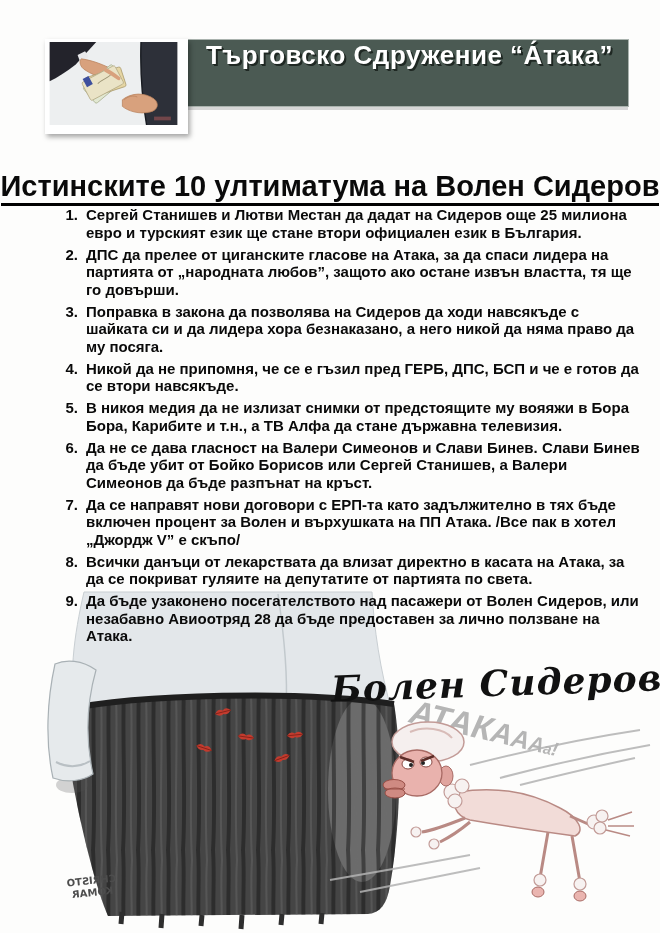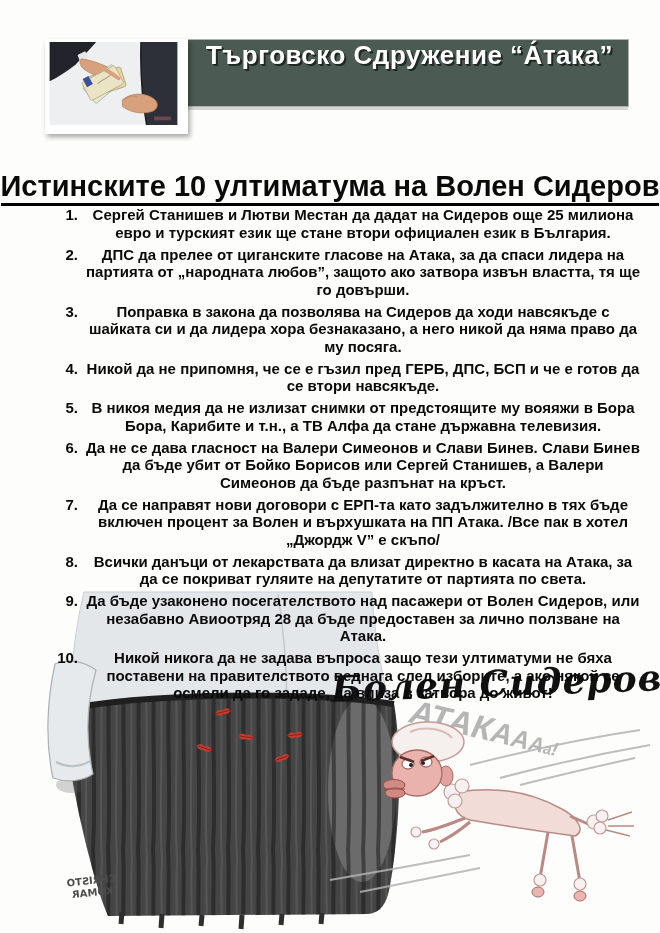--- a/index.html
+++ b/index.html
@@ -35,21 +35,21 @@
   .page-title span{border-bottom:3px solid #000;padding-bottom:1px;}
   
   .ultimatum-list{
     position:absolute;left:48px;top:206px;width:592px;z-index:2;
   }
   .u-item{
     display:flex;font-weight:bold;font-size:15px;line-height:17.5px;
     margin-bottom:4.5px;
   }
   .u-item .num{flex:0 0 30px;text-align:right;padding-right:8px;}
-  .u-item .txt{flex:1;text-align:center;}
+  .u-item .txt{flex:1;}
   
   .cartoon{
     position:absolute;left:0;top:580px;width:660px;height:353px;z-index:1;
   }
 </style>
 </head>
 <body>
 
 <div class="banner">
   <div class="banner-text">Търговско Сдружение “А́така”</div>
@@ -86,21 +86,21 @@
   <span>Истинските 10 ултиматума на Волен Сидеров</span>
 </div>
 
 <div class="ultimatum-list">
   <div class="u-item">
     <span class="num">1.</span>
     <span class="txt">Сергей Станишев и Лютви Местан да дадат на Сидеров още 25 милиона евро и турският език ще стане втори официален език в България.</span>
   </div>
   <div class="u-item">
     <span class="num">2.</span>
-    <span class="txt">ДПС да прелее от циганските гласове на Атака, за да спаси лидера на партията от „народната любов”, защото ако затвора извън властта, тя ще го довърши.</span>
+    <span class="txt">ДПС да прелее от циганските гласове на Атака, за да спаси лидера на партията от „народната любов”, защото ако остане извън властта, тя ще го довърши.</span>
   </div>
   <div class="u-item">
     <span class="num">3.</span>
     <span class="txt">Поправка в закона да позволява на Сидеров да ходи навсякъде с шайката си и да лидера хора безнаказано, а него никой да няма право да му посяга.</span>
   </div>
   <div class="u-item">
     <span class="num">4.</span>
     <span class="txt">Никой да не припомня, че се е гъзил пред ГЕРБ, ДПС, БСП и че е готов да се втори навсякъде.</span>
   </div>
   <div class="u-item">
@@ -115,24 +115,20 @@
     <span class="num">7.</span>
     <span class="txt">Да се направят нови договори с ЕРП-та като задължително в тях бъде включен процент за Волен и върхушката на ПП Атака.  /Все пак в хотел „Джордж V” е скъпо/</span>
   </div>
   <div class="u-item">
     <span class="num">8.</span>
     <span class="txt">Всички данъци от лекарствата да влизат директно в касата на Атака, за да се покриват гуляите на депутатите от партията по света.</span>
   </div>
   <div class="u-item">
     <span class="num">9.</span>
     <span class="txt">Да бъде узаконено посегателството над пасажери от Волен Сидеров, или незабавно Авиоотряд 28 да бъде предоставен за лично ползване на Атака.</span>
-  </div>
-  <div class="u-item">
-    <span class="num">10.</span>
-    <span class="txt">Никой никога да не задава въпроса защо тези ултиматуми не бяха поставени на правителството веднага след изборите, а ако някой се осмели да го зададе, да влиза в затвора до живот!</span>
   </div>
 </div>
 
 <div class="cartoon">
 <svg width="660" height="353" viewBox="0 0 660 353">
   <defs>
     <pattern id="scrib" x="0" y="0" width="15" height="353" patternUnits="userSpaceOnUse">
       <path d="M4 108 C 2 160 6 220 3 270 C 5 300 2 325 4 348" stroke="#161616" stroke-width="4" fill="none" stroke-opacity="0.5"></path>
       <path d="M11 114 C 13 170 9 230 12 280 C 10 310 13 330 11 350" stroke="#6a6a6a" stroke-width="2" fill="none" stroke-opacity="0.45"></path>
     </pattern>

